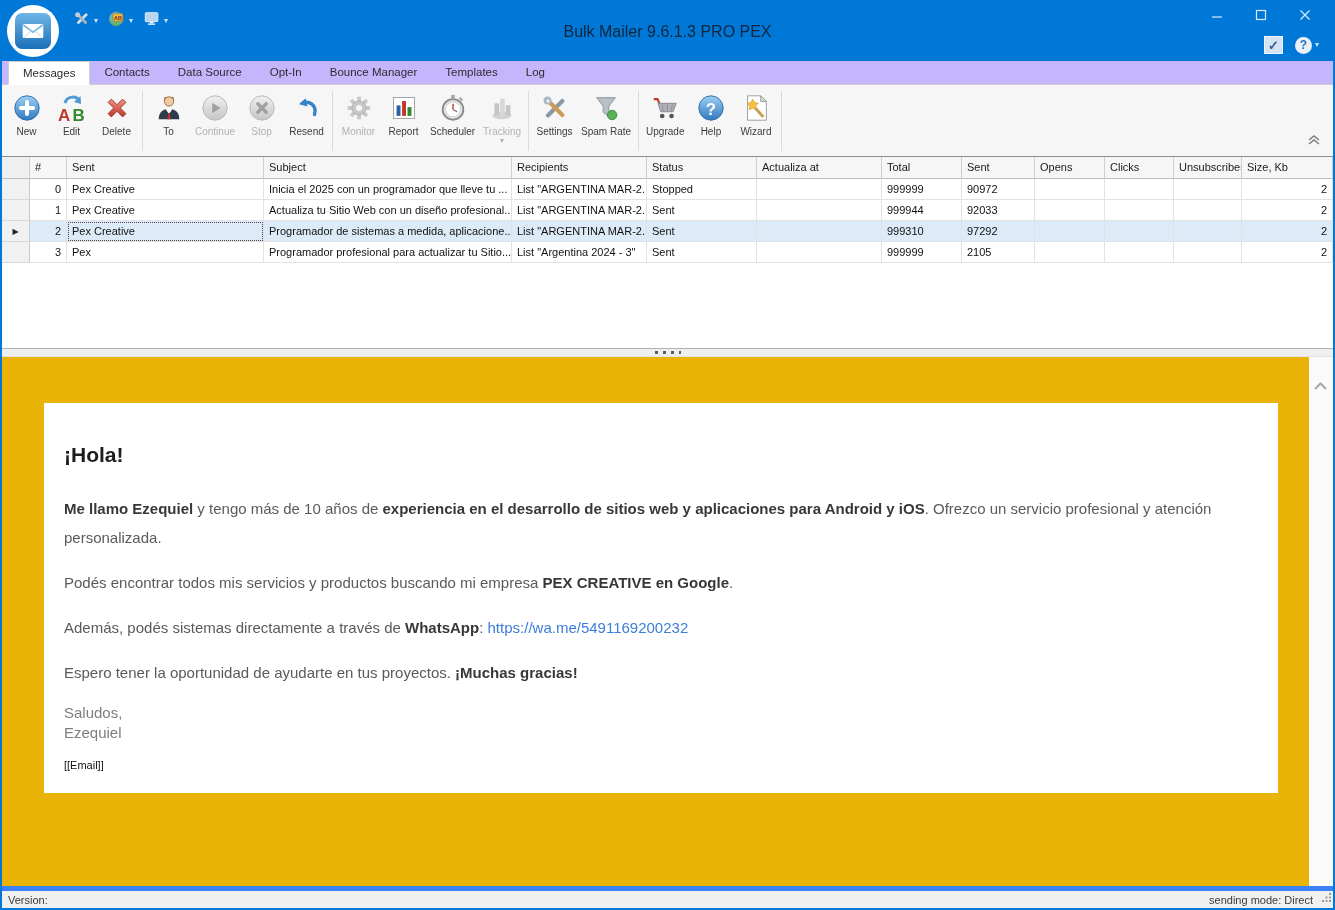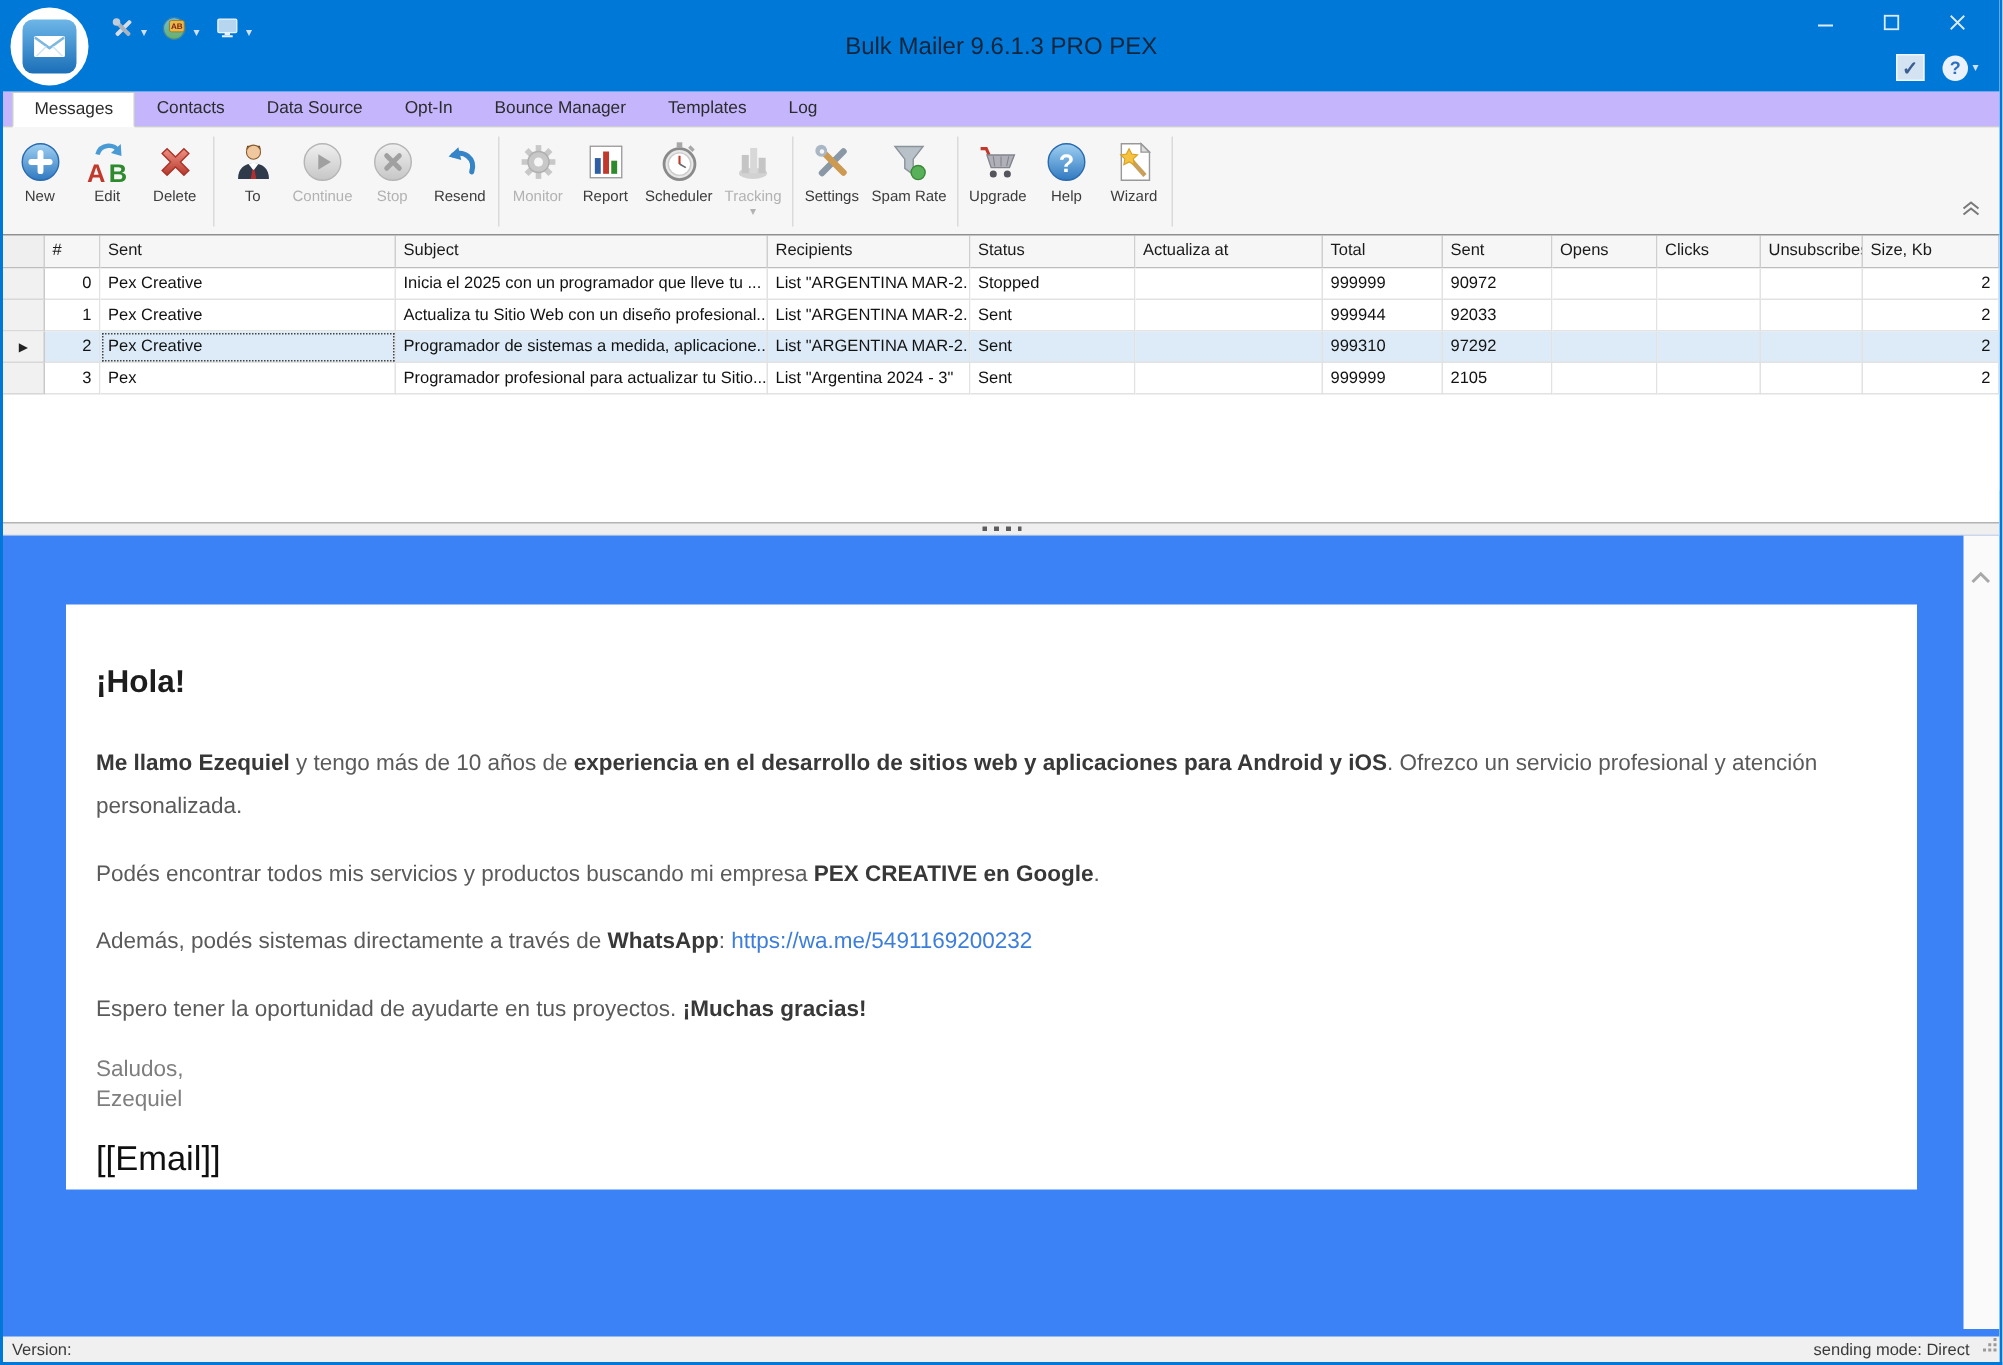--- a/index.html
+++ b/index.html
@@ -50,30 +50,30 @@
   .gdata.selected > div { background:#dcebf7; }
   .gdata.selected .c-sel { background:#f1f1f1; }
   .gdata.selected .c-from { outline:1px dotted #444; outline-offset:-2px; }
   .grid-filler { height:64px; background:#fff; }
 
   
   .splitter { height:9px; background:#efefef; border-top:1px solid #b3b3b3; border-bottom:1px solid #e3e3e3; display:flex; align-items:center; justify-content:center; }
   .splitter-dots { width:26px; height:3px; background-image:repeating-linear-gradient(to right,#5c5c5c 0 3px,transparent 3px 8px); }
 
   
-  .preview { height:529px; background:#3b82f6; position:relative; }
+  .preview { height:529px; background:#eab308; position:relative; }
   .scroll-track { position:absolute; top:0; right:0; width:24px; height:100%; background:#fafafa; }
   .scroll-up { position:absolute; top:20px; right:5px; }
   .mail-card { position:absolute; left:42px; top:46px; width:1234px; height:390px; background:#fff; padding:32px 40px 0 20px; }
   .mail-h1 { font-size:21px; font-weight:bold; color:#1d1d1d; margin:8px 0 27px; }
   .mail-p { font-size:15px; color:#5a5a5a; line-height:29px; margin:0 0 16px; }
   .mail-p b { color:#383838; }
   .mail-link { color:#3d7edb; text-decoration:none; }
   .mail-sig { font-size:15px; color:#7e7e7e; line-height:20px; margin:8px 0 16px; }
-  .mail-email { font-size:23px; color:#101010; }
+  .mail-email { font-size:11px; color:#101010; }
 
   
   .statusbar { height:22px; background:#f0f0f0; border-top:5px solid #3b82f6; display:flex; align-items:center; justify-content:space-between; padding:0 6px; position:relative; }
   .status-text { font-size:11px; color:#3a3a3a; }
   .statusbar .right { display:flex; align-items:center; gap:8px; padding-right:14px; }
   .grip { position:absolute; right:1px; bottom:1px; }
 </style>
 </head>
 <body>
 

